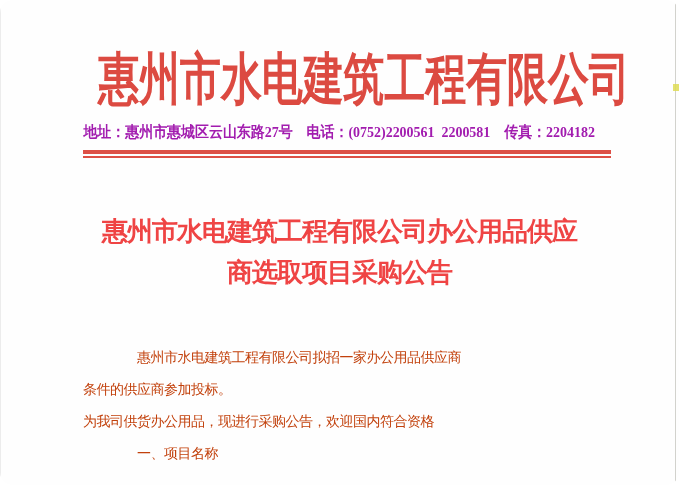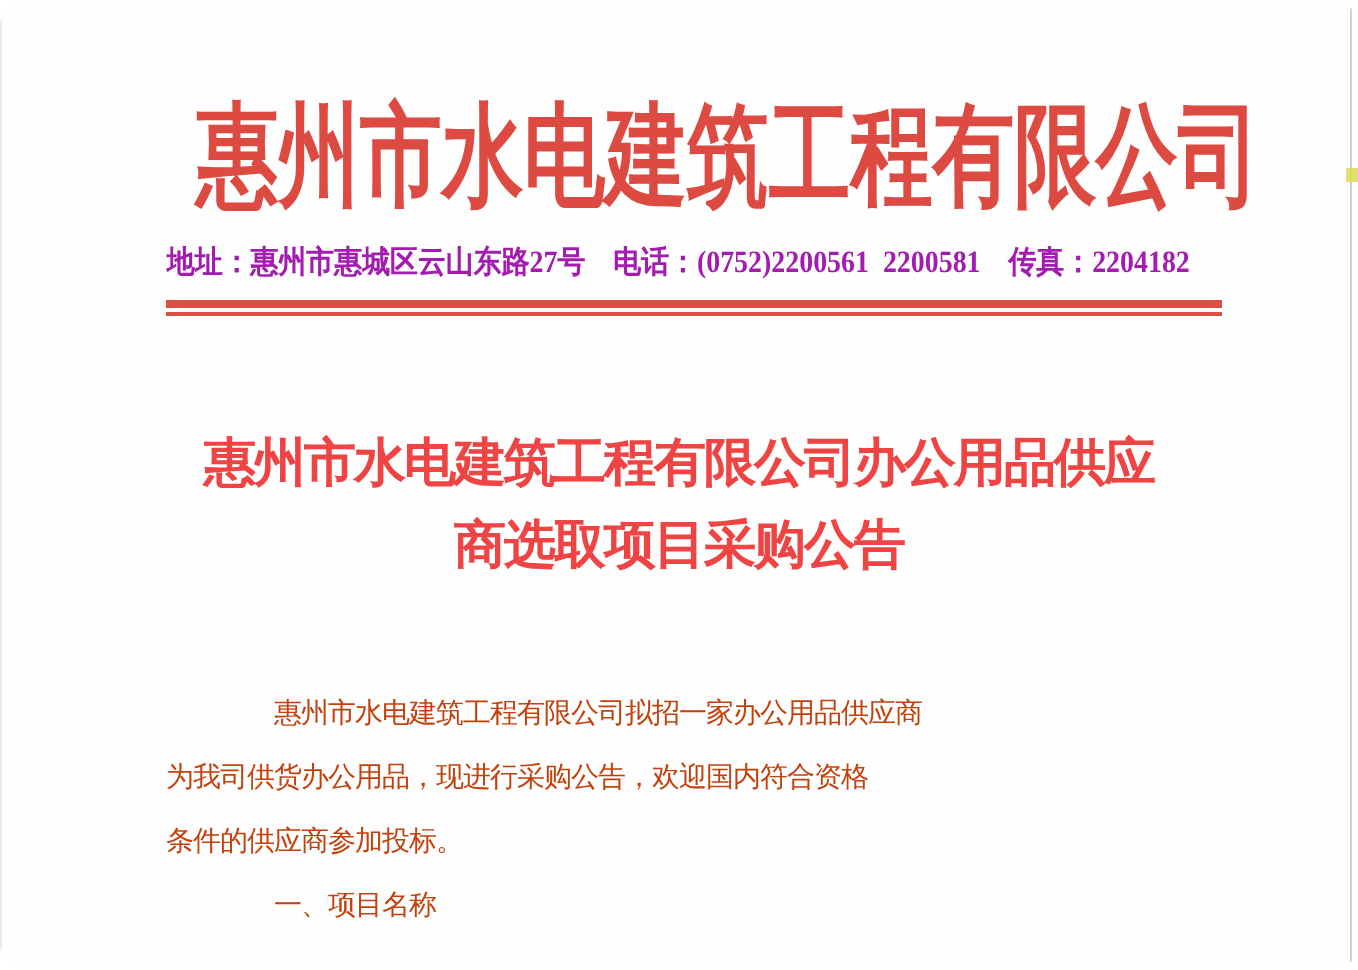--- a/index.html
+++ b/index.html
@@ -134,22 +134,22 @@
   </header>
 
   <main>
     <h2 class="doc-title">
       <div>惠州市水电建筑工程有限公司办公用品供应</div>
       <div>商选取项目采购公告</div>
     </h2>
 
     <div class="body-text">
       <div class="line indent">惠州市水电建筑工程有限公司拟招一家办公用品供应商</div>
+      <div class="line">条件的供应商参加投标。</div>
       <div class="line">为我司供货办公用品，现进行采购公告，欢迎国内符合资格</div>
-      <div class="line">条件的供应商参加投标。</div>
       <div class="line indent">一、项目名称</div>
     </div>
   </main>
 
   <div class="scan-line-left"></div>
   <div class="scan-line-right"></div>
   <div class="scan-mark-yellow"></div>
 
 </div>
 

